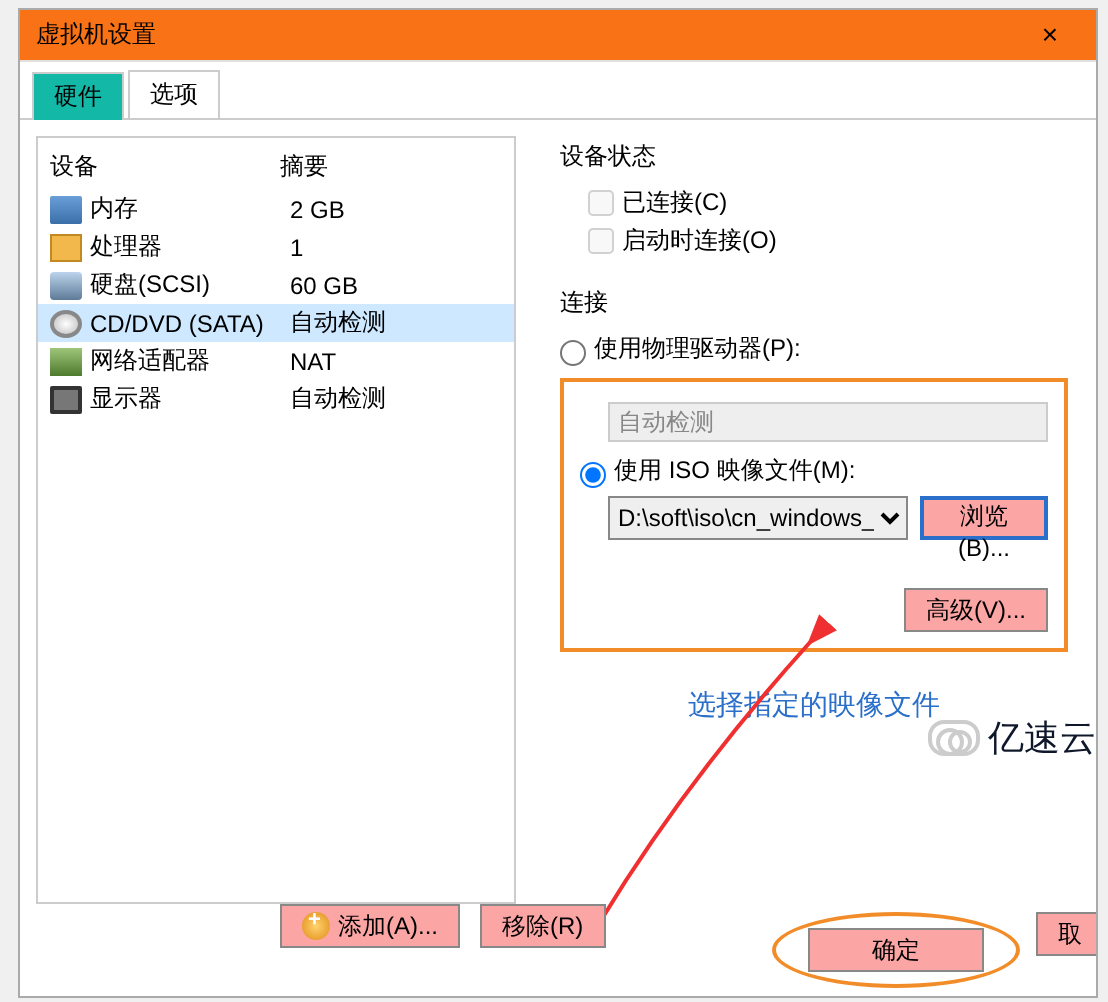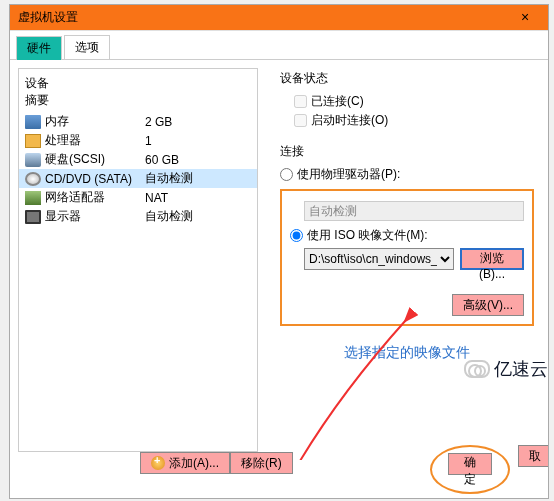--- a/index.html
+++ b/index.html
@@ -6,48 +6,48 @@
 body { font-family: "Microsoft YaHei", sans-serif; font-size: 12px; background: #f0f0f0; width: 554px; height: 501px; position: relative; overflow: hidden; }
 .dialog { position: absolute; left: 9px; top: 4px; width: 540px; height: 495px; background: #fff; border: 1px solid #aaa; }
 .titlebar { height: 26px; background: #f97316; border-bottom: 1px solid #e0e0e0; display: flex; align-items: center; padding: 0 8px; }
 .titlebar .title { flex: 1; font-size: 12px; }
 .titlebar .close { width: 30px; height: 20px; text-align: center; line-height: 18px; font-size: 14px; cursor: default; }
 .tabs { display: flex; border-bottom: 1px solid #ccc; padding: 4px 6px 0 6px; }
 .tab { padding: 3px 10px; border: 1px solid #ccc; border-bottom: none; margin-right: 2px; background: #fff; cursor: default; font-size: 12px; }
 .tab.active { background: #14b8a6; position: relative; top: 1px; }
 .body { display: flex; height: 400px; }
 .left { width: 260px; border: 1px solid #ccc; margin: 8px; padding: 4px 0; overflow: auto; }
-.hdr { display: flex; font-weight: normal; padding: 2px 6px; border-bottom: 1px solid transparent; flex-direction: column; }
+.hdr { display: flex; font-weight: normal; padding: 2px 6px; border-bottom: 1px solid transparent; }
 .hdr .c1 { width: 115px; }
 .row { display: flex; padding: 1px 6px; align-items: center; }
 .row.sel { background: #cde8ff; }
 .row .ic { width: 16px; height: 14px; margin-right: 4px; display: inline-block; }
 .row .c1 { width: 100px; }
 .ic-mem { background: linear-gradient(#6a9ed8,#3b6fa8); border-radius: 1px; }
 .ic-cpu { background: #f2b84b; border: 1px solid #c08a20; }
 .ic-disk { background: linear-gradient(#bcd4ec,#5d7a97); border-radius: 2px; }
 .ic-cd { border: 2px solid #888; border-radius: 50%; background: radial-gradient(#fff,#bbb); }
 .ic-net { background: linear-gradient(#9ec67a,#4e7a2e); }
 .ic-disp { background: #777; border: 2px solid #333; border-radius: 1px; }
 .right { flex: 1; padding: 10px 14px; position: relative; }
 .group-title { margin-bottom: 6px; }
 .chk { display: flex; align-items: center; margin: 2px 0 2px 14px; }
 .chk input { margin-right: 4px; }
-.radio { display: flex; align-items: center; margin: 4px 0; }
+.radio { display: flex; align-items: flex-end; margin: 4px 0; }
 .radio input { margin-right: 4px; }
 .highlight { border: 2px solid #f28c28; padding: 8px; margin-top: 6px; position: relative; }
 .sel-disabled { width: 220px; height: 20px; background: #eee; border: 1px solid #ccc; color: #888; padding: 1px 4px; margin: 2px 0 6px 14px; font-size: 12px; }
 .iso-row { display: flex; gap: 6px; margin: 4px 0 6px 14px; }
 .iso-row select { width: 150px; height: 22px; border: 1px solid #888; font-size: 12px; }
 .btn { height: 22px; padding: 0 10px; border: 1px solid #888; background: #fca5a5; cursor: default; font-size: 12px; }
 .btn.blue { border: 2px solid #2a6fc9; }
 .adv-row { text-align: right; margin-top: 24px; }
 .annot { color: #2a6fc9; font-size: 14px; margin-top: 18px; text-align: center; }
 .arrow { position: absolute; pointer-events: none; }
-.footer-left { position: absolute; left: 130px; bottom: 24px; display: flex; gap: 0; margin-top: 24px; }
+.footer-left { position: absolute; left: 130px; bottom: 24px; display: flex; gap: 10px; margin-top: 24px; }
 .footer-right { position: absolute; right: 0px; bottom: 4px; display: flex; gap: 8px; }
 .ok-circle { border: 2px solid #f28c28; border-radius: 50%; padding: 6px 16px; display: inline-block; }
 .addicon { width: 14px; height: 14px; display: inline-block; background: radial-gradient(#ffd36b,#e08a1a); border-radius: 50%; vertical-align: middle; margin-right: 4px; position: relative; }
 .addicon::after { content: "+"; position: absolute; left: 3px; top: -2px; color: #fff; font-size: 11px; font-weight: bold; }
 .watermark { position: absolute; right: 6px; bottom: 120px; color: #0f172a; font-size: 18px; display: flex; align-items: center; gap: 4px; }
 .wm-ic { width: 26px; height: 18px; border: 2px solid #ccc; border-radius: 8px; position: relative; }
 .wm-ic::before, .wm-ic::after { content: ""; position: absolute; border: 2px solid #ccc; border-radius: 50%; }
 .wm-ic::before { width: 10px; height: 10px; left: 2px; top: 2px; }
 .wm-ic::after { width: 8px; height: 8px; right: 2px; top: 3px; }
 </style>
@@ -151,21 +151,21 @@
       </svg>
     </div>
   </div>
 
   <div class="footer-left">
     <button class="btn"><span class="addicon"></span><span>添加(A)...</span></button>
     <button class="btn">移除(R)</button>
   </div>
   <div class="footer-right">
     <span class="ok-circle">
-      <button class="btn" style="width:44px">确定</button>
+      <button class="btn" style="width:88px">确定</button>
     </span>
     <button class="btn" style="width:30px;border-right:none">取</button>
   </div>
 </div>
 
 <div class="watermark">
   <span class="wm-ic"></span>
   <span>亿速云</span>
 </div>
 

